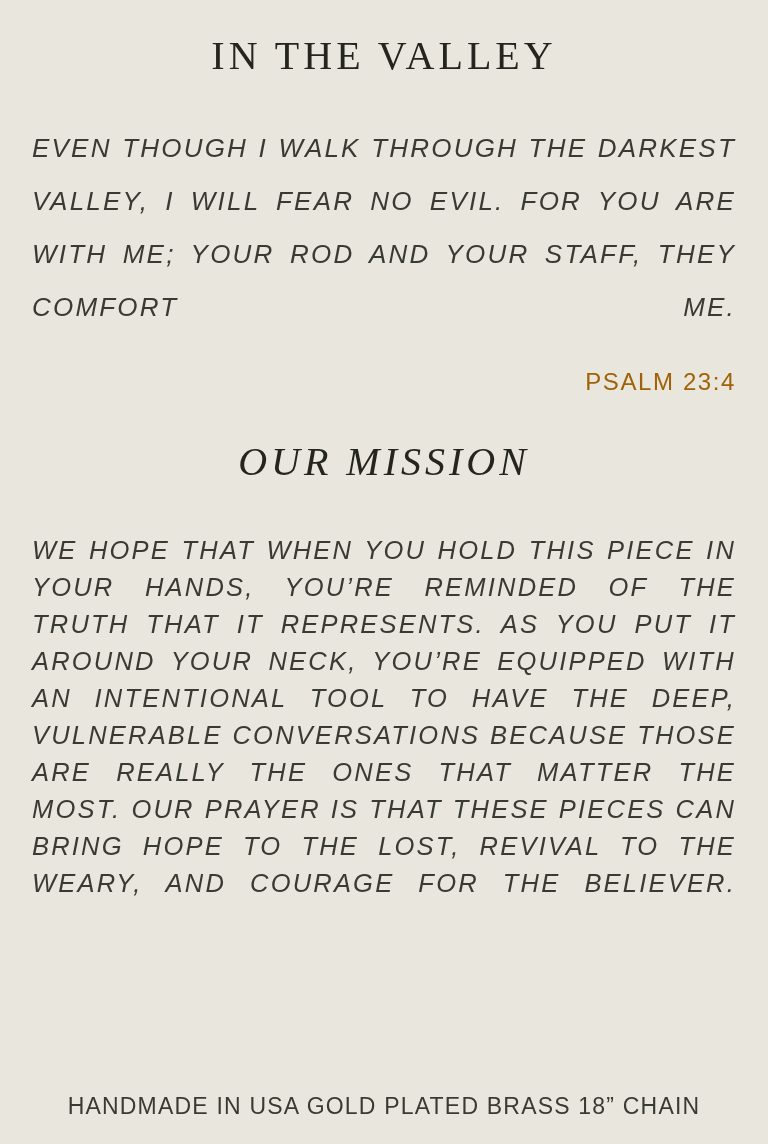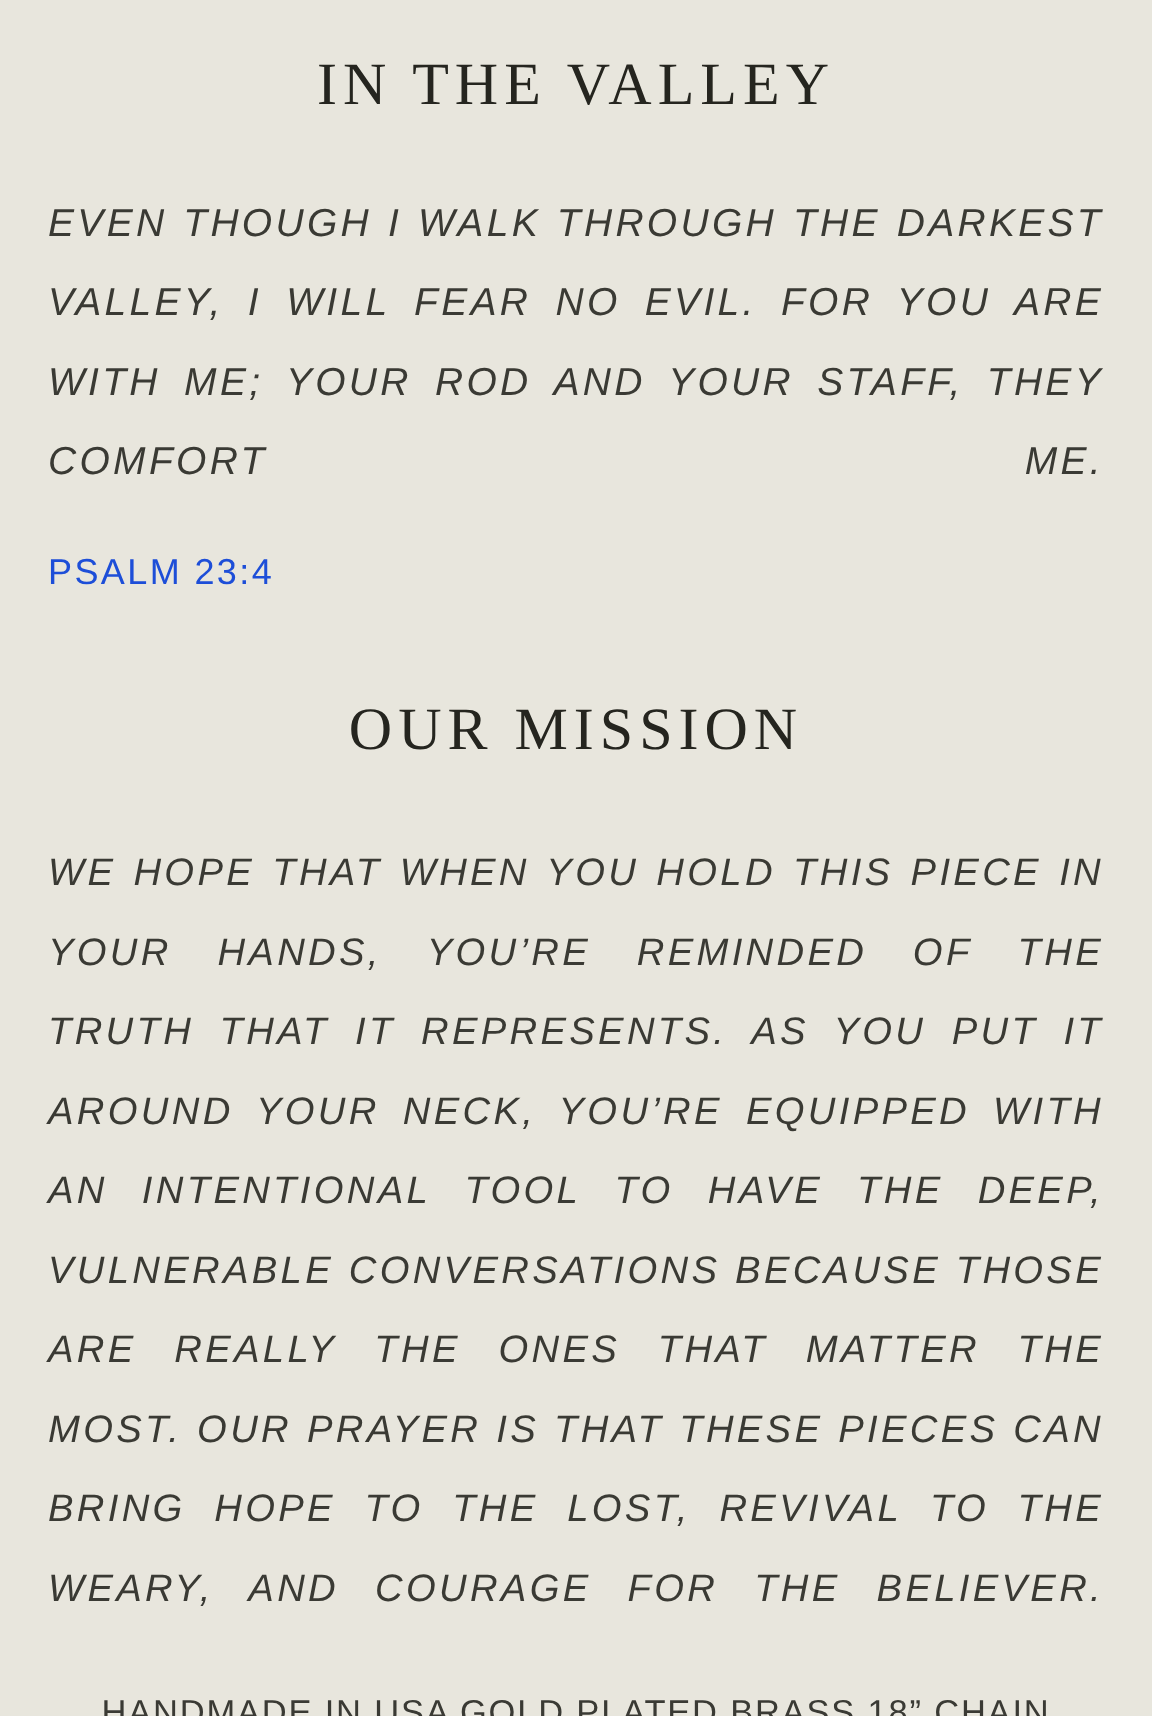--- a/index.html
+++ b/index.html
@@ -27,44 +27,45 @@
     font-family: "Liberation Serif", serif;
     font-size: 40px;
     letter-spacing: 4px;
     text-align: center;
     font-weight: 400;
     color: #25251f;
     margin: 6px 0 18px 0;
     line-height: 1.1;
   }
   .heading.second {
-    margin-top: 44px;
+    margin-top: 20px;
     margin-bottom: 22px;
+    font-style: italic;
   }
 
   .body-text {
     font-size: 26px;
     letter-spacing: 2.2px;
     line-height: 53px;
     text-align: justify;
     text-align-last: justify;
     color: #3a3a34;
     font-weight: 400;
     font-style: italic;
   }
   .body-text.mission {
     font-size: 25.5px;
-    line-height: 53px;
+    line-height: 37px;
   }
 
   .reference {
     font-size: 24px;
     letter-spacing: 1.6px;
-    text-align: left;
-    color: #1d4ed8;
+    text-align: right;
+    color: #a16207;
     margin-top: 8px;
   }
 
   .footer {
     margin-top: auto;
     padding-top: 10px;
   }
   .footer-line {
     font-size: 23px;
     letter-spacing: 1.2px;

